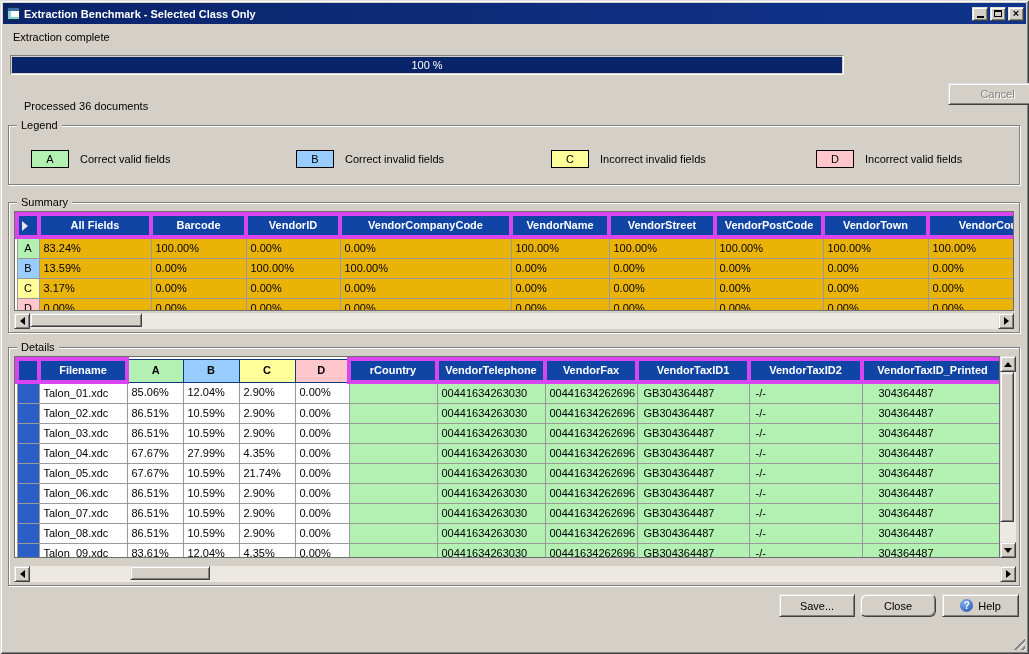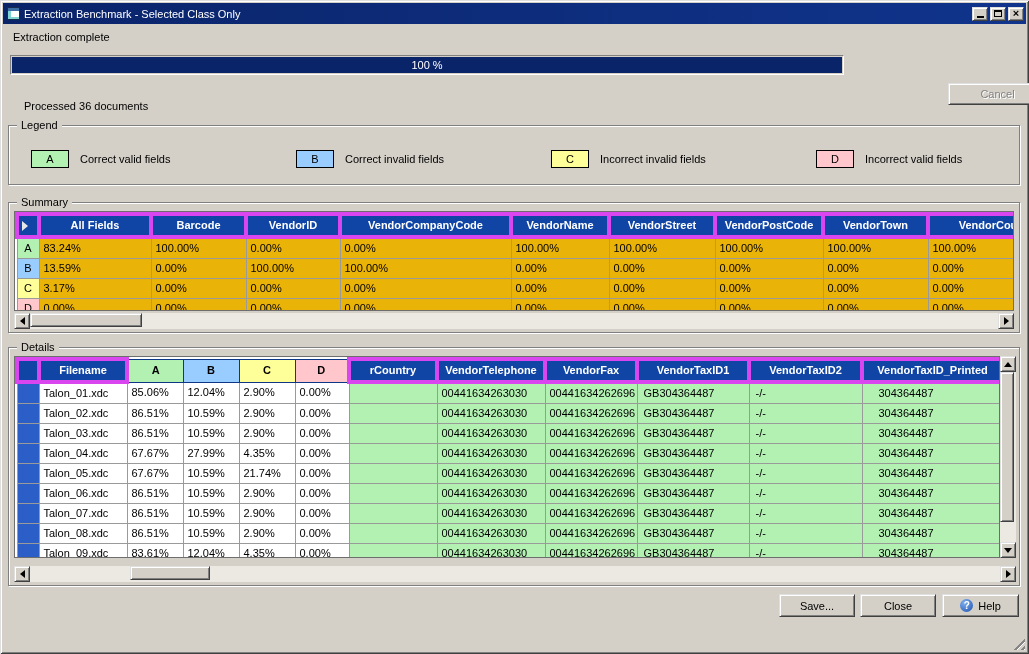--- a/index.html
+++ b/index.html
@@ -16,21 +16,21 @@
     box-shadow:inset 1px 1px 0 #dfdfdf, inset -1px -1px 0 #404040, inset 2px 2px 0 #fff, inset -2px -2px 0 #808080;
   }
   
   .titlebar{
     position:absolute;left:3px;top:3px;right:3px;height:21px;
     background:linear-gradient(to right,#0a246a,#10348c);
     display:flex;align-items:center;padding:0 2px 0 4px;
   }
   .app-icon{width:13px;height:13px;background:#fff;border:1px solid #1a2c4e;
     box-shadow:inset 0 3px 0 #3a6ea5, inset 3px -2px 0 #7fd4d4;margin-right:4px;flex:none;}
-  .title-text{color:#fff;font-weight:normal;flex:1;white-space:nowrap;overflow:hidden;}
+  .title-text{color:#fff;font-weight:bold;flex:1;white-space:nowrap;overflow:hidden;}
   .tbbtn{width:16px;height:14px;background:var(--face);border:1px solid;
     border-color:#dfdfdf #404040 #404040 #dfdfdf;box-shadow:inset 1px 1px 0 #fff, inset -1px -1px 0 #808080;
     margin-left:2px;display:flex;align-items:center;justify-content:center;font-size:10px;line-height:10px;padding:0;}
   .glyph-min{width:7px;height:2px;background:#000;margin-top:7px;}
   .glyph-max{width:8px;height:7px;border:1px solid #000;border-top:2px solid #000;}
   .glyph-x{font-weight:bold;font-size:11px;line-height:11px;}
   
   .lbl{position:absolute;white-space:nowrap;}
   .btn95{position:absolute;background:var(--face);border:1px solid;
     border-color:#dfdfdf #404040 #404040 #dfdfdf;box-shadow:inset 1px 1px 0 #fff, inset -1px -1px 0 #808080;
@@ -419,21 +419,21 @@
       <div class="sb-track">
         <div class="sb-thumb" style="left:100px;width:80px;"></div>
       </div>
       <div class="sb-btn">
           <span class="arr arr-r"></span>
         </div>
     </div>
   </div>
 
   <button class="btn95" style="left:779px;top:594px;width:76px;height:23px;">Save...</button>
-  <button class="btn95" style="left:860px;top:594px;width:76px;height:23px;">Close</button>
+  <button class="btn95" style="left:860px;top:594px;width:76px;height:23px;border-radius:6px;">Close</button>
   <button class="btn95" style="left:942px;top:594px;width:77px;height:23px;">
     <span class="help-icon">?</span>
     <span>Help</span>
   </button>
 
   <div class="statusbar">
     <div class="grip"></div>
   </div>
 
 </div>

